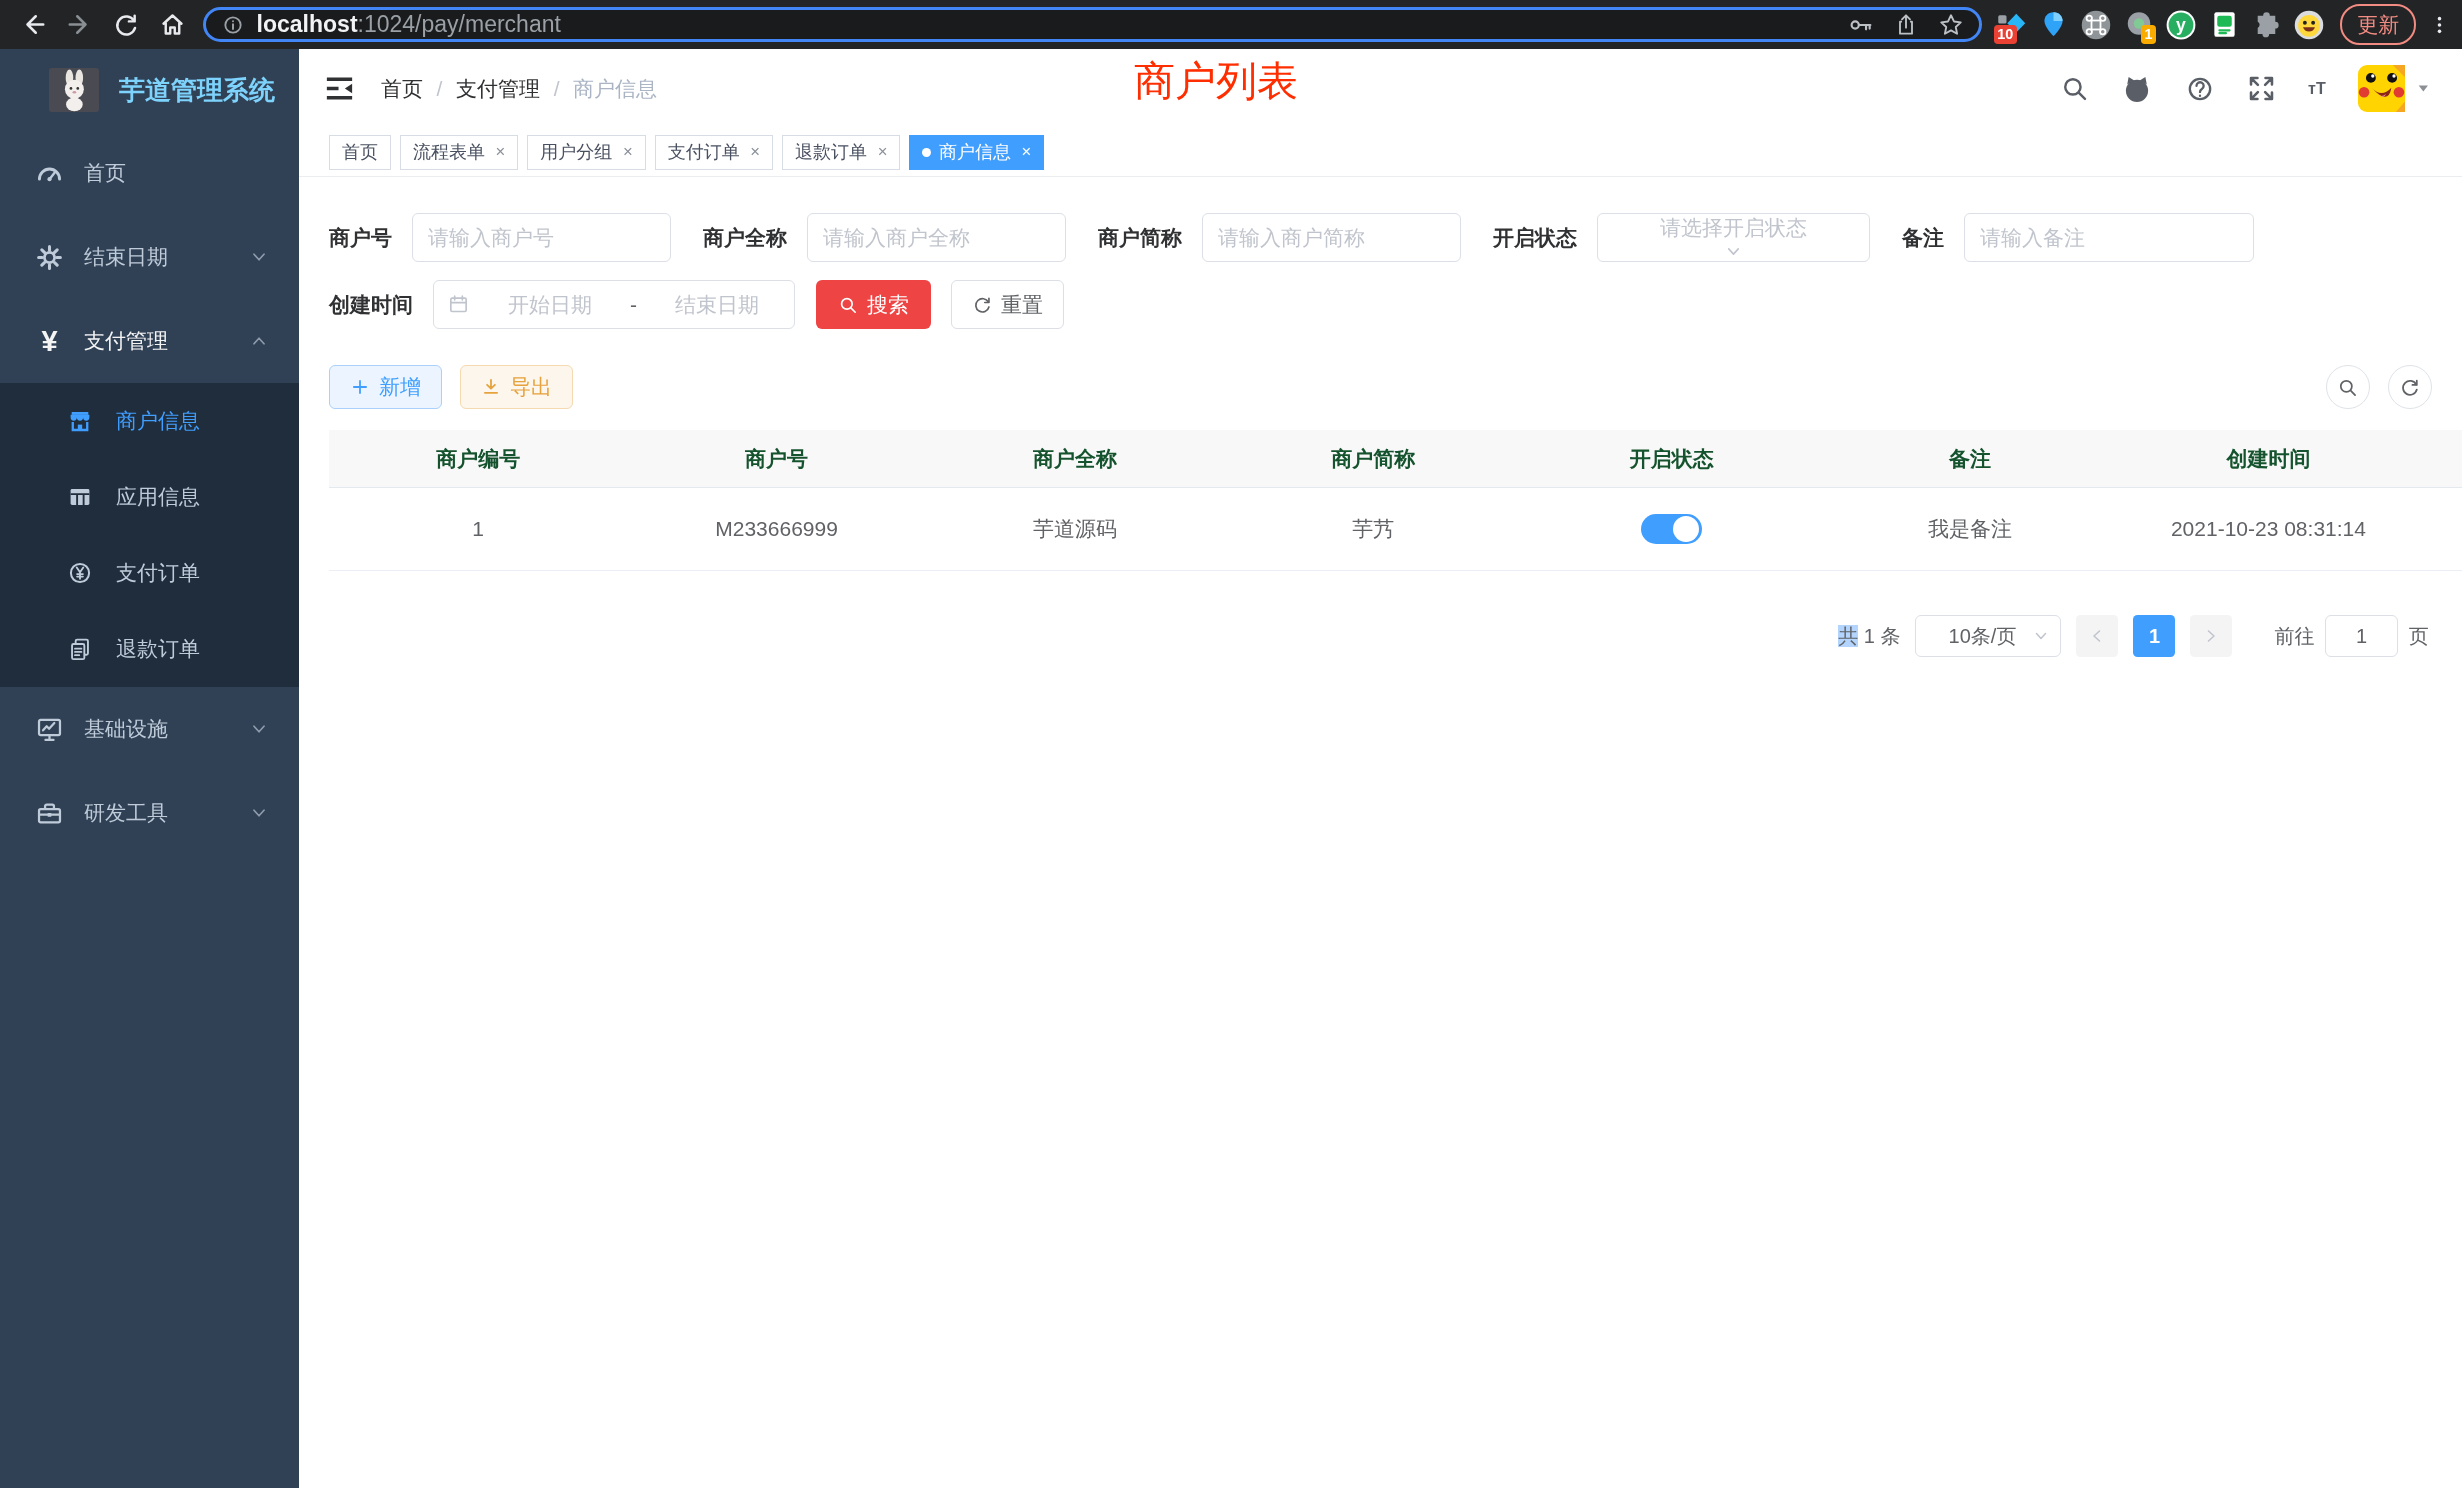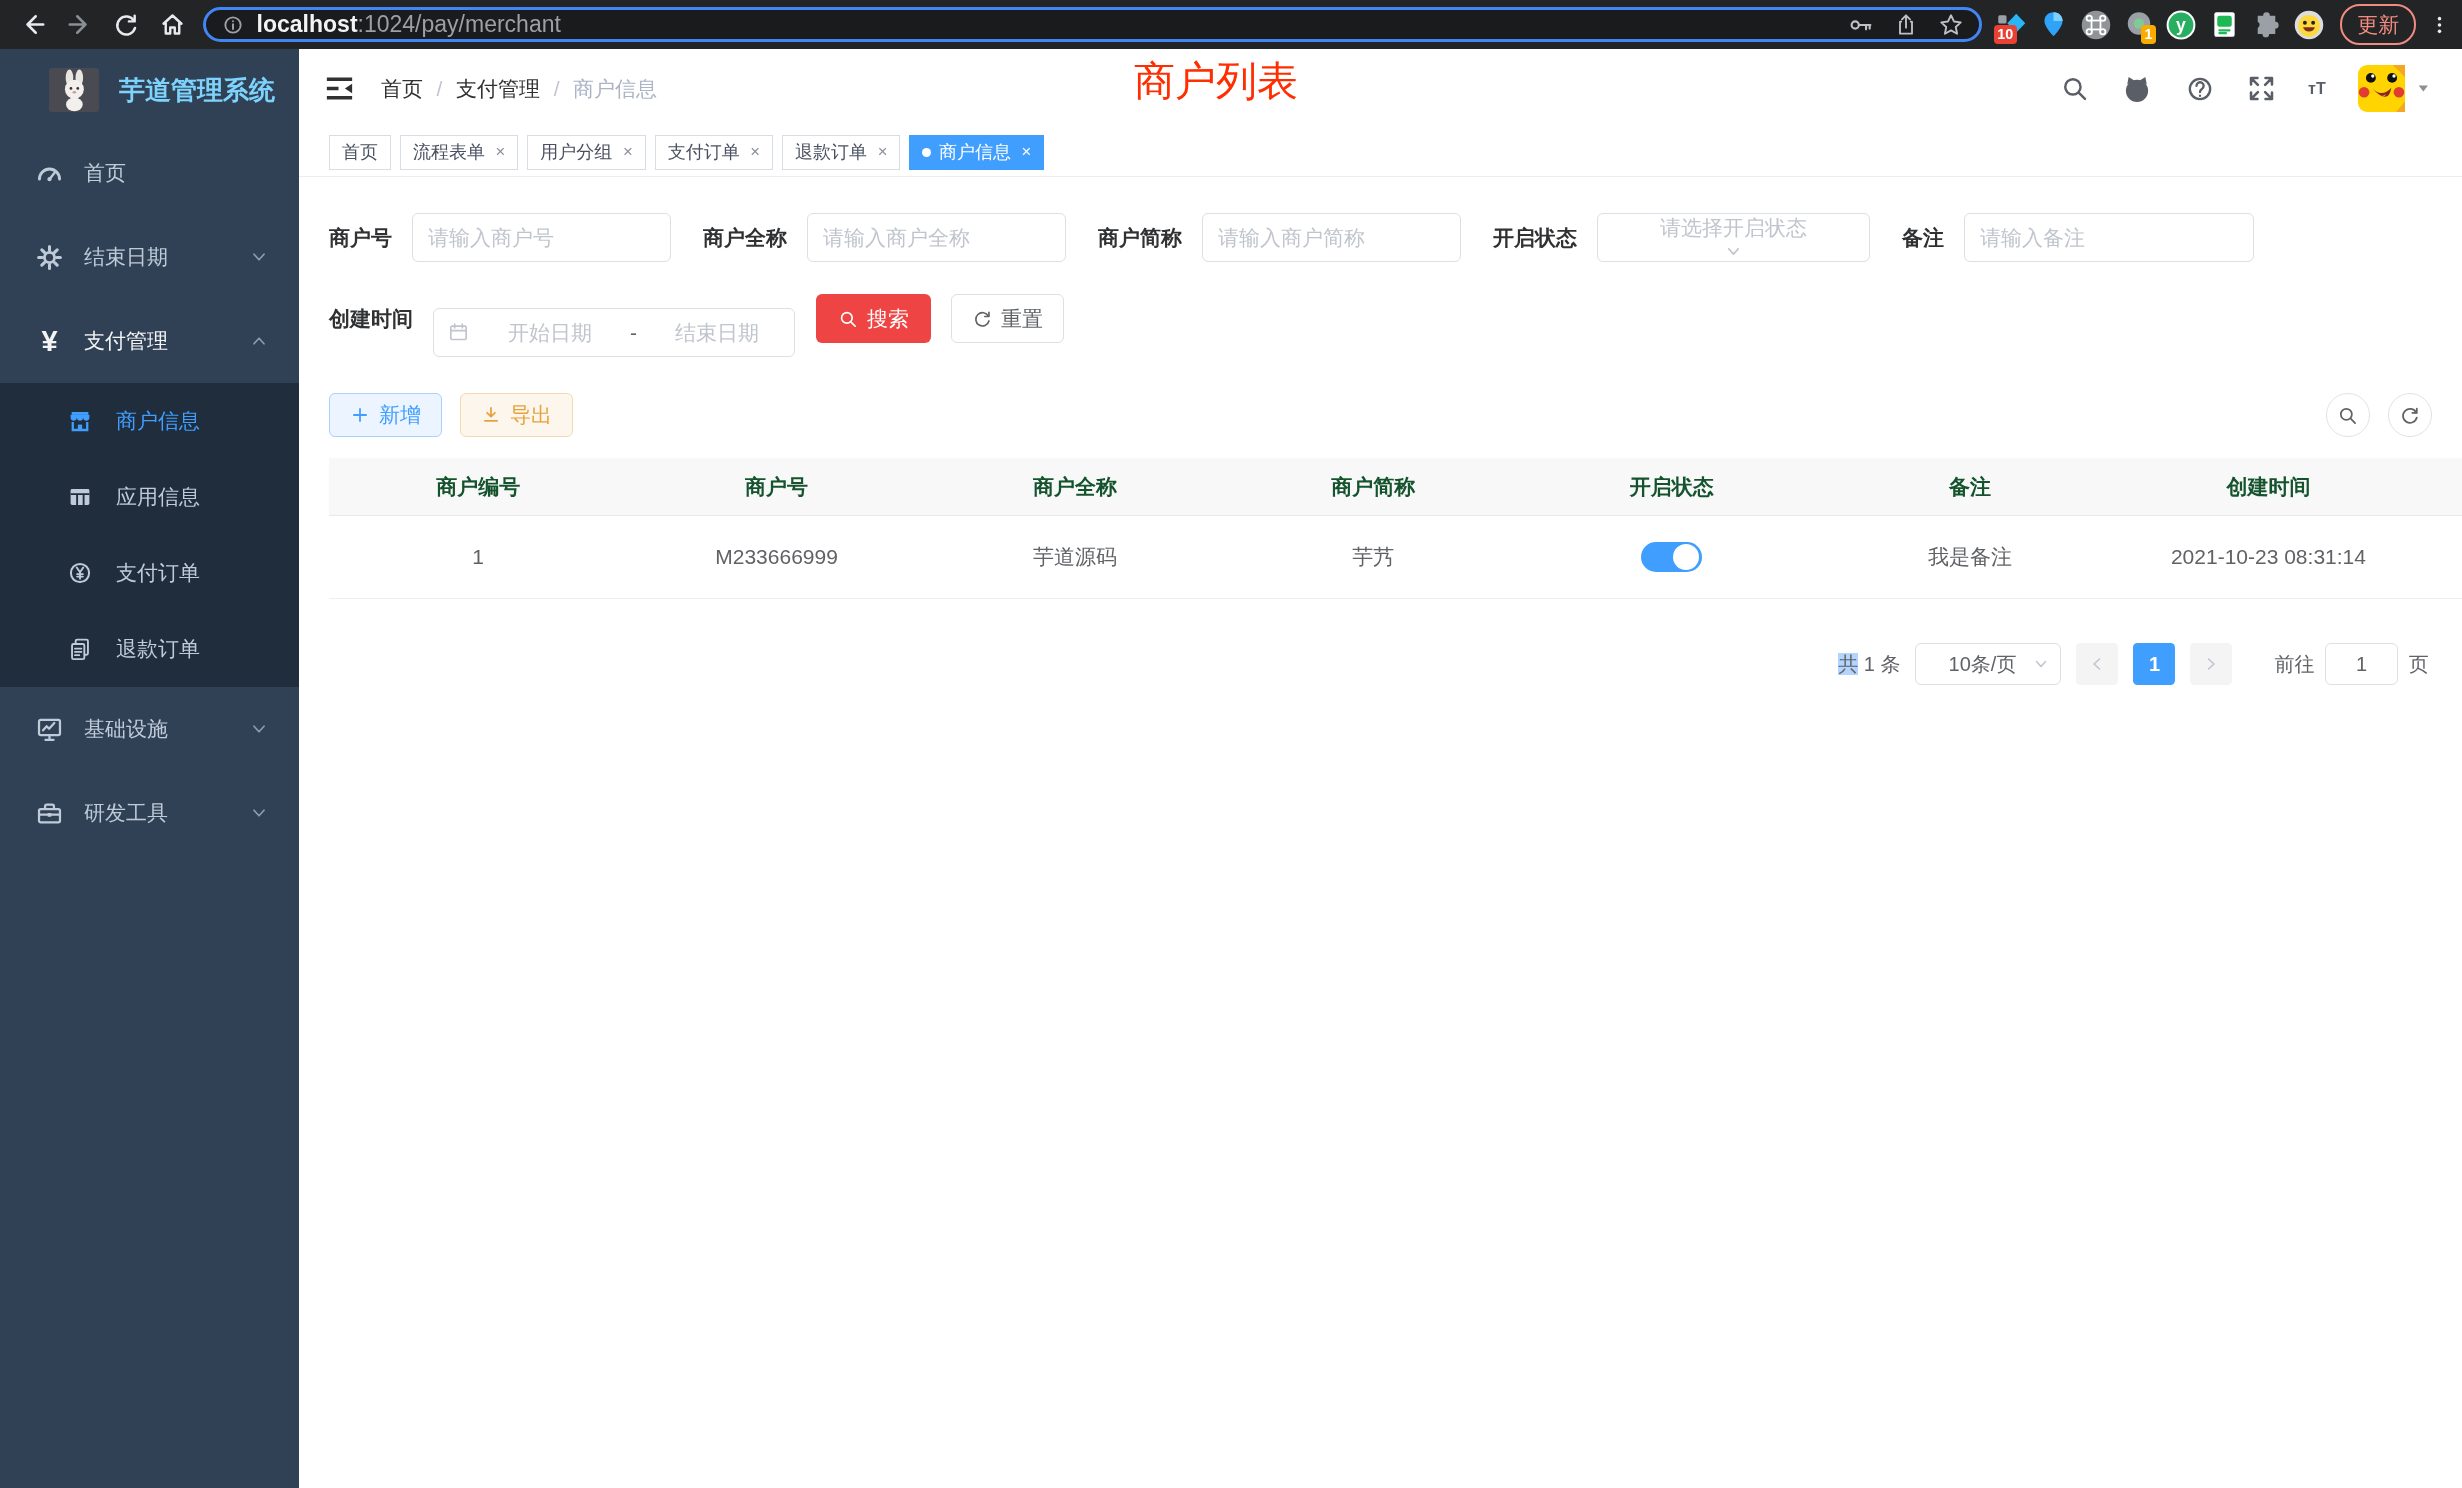--- a/index.html
+++ b/index.html
@@ -71,21 +71,21 @@
   .form-row { display:flex; align-items:center; margin-top:18px; }
   .form-item { display:flex; align-items:center; margin-right:32px; }
   .f-label { font-size:21px; font-weight:600; color:#303133; margin-right:20px; white-space:nowrap; }
   .f-input { height:49px; border:0.8px solid #dcdfe6; border-radius:6px; padding:0 15px; font-size:21px; color:#606266; font-family:inherit; outline:none; background:#fff; }
   .f-input::placeholder { color:#c0c4cc; }
   .w342 { width:259px; }
   .w380 { width:290px; }
   .f-select { width:273px; height:49px; border:0.8px solid #dcdfe6; border-radius:6px; display:flex; align-items:center; padding:0 13.6px; cursor:pointer;flex-direction:column; }
   .f-select .ph { color:#c0c4cc; font-size:21px; flex:1; }
   .f-select .chev { width:21px; height:21px; color:#c0c4cc; }
-  .date-range { width:362px; height:49px; border:0.8px solid #dcdfe6; border-radius:6px; display:flex; align-items:center; padding:0 13px; gap:16px;margin-top:28px; }
+  .date-range { width:362px; height:49px; border:0.8px solid #dcdfe6; border-radius:6px; display:flex; align-items:center; padding:0 13px; gap:16px; }
   .date-range .cal { width:23px; height:23px; color:#c0c4cc; }
   .date-ph { color:#c0c4cc; font-size:21px; flex:1; text-align:center; }
   .date-sep { color:#606266; font-size:21px; }
 
   .btn { display:inline-flex; align-items:center; justify-content:center; gap:9px; font-size:21px; border-radius:6px; cursor:pointer; border:0.8px solid transparent; font-family:inherit; white-space:nowrap; }
   .btn-primary { background:#ef4444; color:#fff; height:49px; padding:0 21px; margin-left:3px; }
   .btn-plain { background:#fff; color:#606266; border-color:#dcdfe6; height:49px; padding:0 20px; margin-left:20px; }
   .btn-add { background:#ecf5ff; color:#409eff; border-color:#a9d1fb; height:44px; padding:0 20px; }
   .btn-export { background:#fdf6ec; color:#e6a23c; border-color:#f5dab1; height:44px; padding:0 20px; margin-left:18px; }
   .btn .bic { width:20px; height:20px; }

